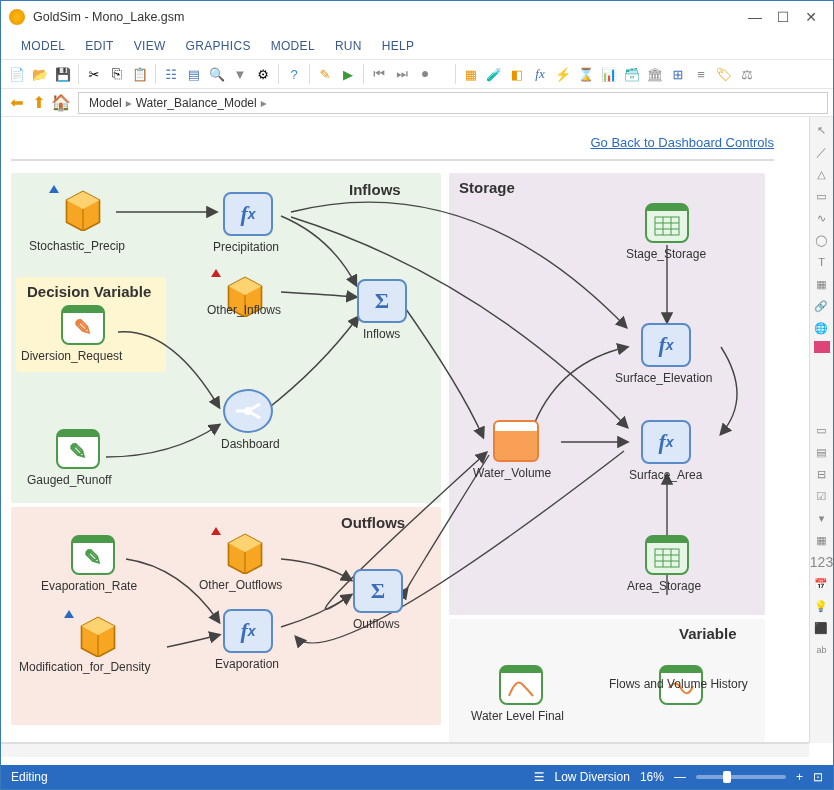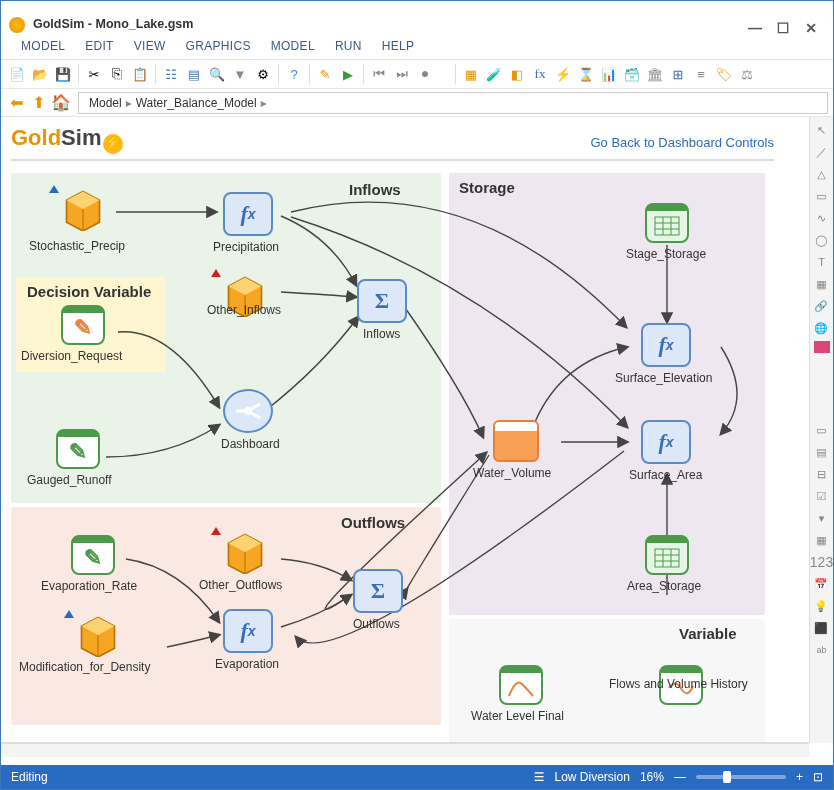--- a/index.html
+++ b/index.html
@@ -1,17 +1,17 @@
 <!DOCTYPE html>
 <html><head>
 <meta charset="utf-8">
 <style>
 * { margin:0; padding:0; box-sizing:border-box; font-family:"Segoe UI",Arial,sans-serif; }
 body { background:#fff; width:834px; height:790px; overflow:hidden; position:relative; border:1px solid #3a7ab8;}
-.titlebar { height:30px; display:flex; align-items:flex-start; padding:16px 8px; background:#fff;font-weight:bold; }
+.titlebar { height:30px; display:flex; align-items:center; padding:16px 8px; background:#fff; }
 .tb-icon { width:16px; height:16px; background:radial-gradient(circle,#fdb813,#e89500); border-radius:50%; margin-right:8px;}
 .tb-title { font-size:12.5px; color:#333; flex:1;}
 .tb-btn { width:28px; height:22px; display:flex; align-items:center; justify-content:center; color:#555; font-size:14px;}
 .menubar { height:26px; display:flex; align-items:center; padding:0 10px; gap:0; }
 .menuitem { padding:4px 10px; font-size:12px; color:#3a5a8a; letter-spacing:.3px;}
 .toolbar { height:30px; display:flex; align-items:center; padding:0 5px; border-top:1px solid #e6e6e6; border-bottom:1px solid #e6e6e6; gap:1px; overflow:hidden;}
 .tool { width:22px; height:22px; display:flex; align-items:center; justify-content:center; font-size:13px;}
 .sep{width:1px;height:20px;background:#ddd;margin:0 3px}
 .breadcrumb-bar { height:28px; display:flex; align-items:center; padding:0 5px; border-bottom:1px solid #e6e6e6;}
 .bc-tool{width:22px;height:22px;display:flex;align-items:center;justify-content:center}
@@ -22,21 +22,21 @@
 .canvas{position:absolute;left:0;top:0;right:24px;bottom:14px;overflow:hidden;background:#fff;border-bottom:1px solid #ddd}
 .rpanel{position:absolute;right:0;top:0;width:24px;bottom:14px;background:#f4f4f4;border-left:1px solid #ddd;display:flex;flex-direction:column;align-items:center;padding-top:4px;gap:4px}
 .rtool{width:18px;height:18px;display:flex;align-items:center;justify-content:center;color:#888;font-size:11px}
 .hscroll{position:absolute;left:0;right:24px;bottom:0;height:14px;background:#f4f4f4;border-top:1px solid #ddd}
 .logo-area{position:absolute;left:10px;top:8px;display:flex;align-items:center;gap:12px}
 .logo{font-size:22px;font-weight:700}
 .logo .g{color:#e89500}
 .logo .s{color:#444}
 .lbolt{display:inline-block;width:20px;height:20px;background:#fdb813;border-radius:50%;margin:0 2px;position:relative;top:2px;font-size:14px;text-align:center;color:#333}
 .pg-title{font-size:17px;font-weight:700;color:#333}
-.backlink{position:absolute;right:35px;top:18px;color:#2a6bc2;font-size:13px;}
+.backlink{position:absolute;right:35px;top:18px;color:#2a6bc2;font-size:13px;text-decoration:underline}
 .hr-line{position:absolute;left:10px;right:35px;top:42px;height:2px;background:#ddd}
 .panel{position:absolute;border-radius:2px}
 .p-inflow{left:10px;top:56px;width:430px;height:330px;background:#e9f3e7}
 .p-dv{left:15px;top:160px;width:150px;height:95px;background:#fdf6d0}
 .p-outflow{left:10px;top:390px;width:430px;height:218px;background:#fae9e2}
 .p-storage{left:448px;top:56px;width:316px;height:442px;background:#eee7f0}
 .p-results{left:448px;top:502px;width:316px;height:124px;background:#f7f7f7}
 .p-title{position:absolute;font-weight:700;font-size:15px;color:#333}
 .node{position:absolute;width:50px;height:44px;border-radius:8px;display:flex;align-items:center;justify-content:center;font-size:22px;font-weight:700}
 .fx{background:#dce8f7;border:2px solid #5a8ac8;color:#3a6eb8;font-style:italic;font-family:Georgia,serif}
@@ -98,21 +98,21 @@
   <div class="tool" style="color:#e89500">✎</div>
   <div class="tool" style="color:#3a9a3a">▶</div>
   <div class="sep"></div>
   <div class="tool" style="color:#888">⏮</div>
   <div class="tool" style="color:#888">⏭</div>
   <div class="tool" style="color:#888">⏺</div>
   <div class="sep" style="margin-left:18px"></div>
   <div class="tool" style="color:#e89500">▦</div>
   <div class="tool" style="color:#3a9a3a">🧪</div>
   <div class="tool" style="color:#e89500">◧</div>
-  <div class="tool" style="color:#3a6eb8;font-family:serif">fx</div>
+  <div class="tool" style="color:#3a6eb8;font-style:italic;font-family:serif">fx</div>
   <div class="tool" style="color:#e89500">⚡</div>
   <div class="tool" style="color:#888">⌛</div>
   <div class="tool" style="color:#3a9a3a">📊</div>
   <div class="tool" style="color:#3aa">🗃</div>
   <div class="tool" style="color:#888">🏛</div>
   <div class="tool" style="color:#3a6eb8">⊞</div>
   <div class="tool" style="color:#888">≡</div>
   <div class="tool" style="color:#e89500">🏷</div>
   <div class="tool" style="color:#888">⚖</div>
 </div>
@@ -126,21 +126,20 @@
     <span class="bc-arr">▸</span>
     <span class="bc-seg">Water_Balance_Model</span>
     <span class="bc-arr">▸</span>
   </div>
 </div>
 
 <div class="workspace">
   <div class="canvas">
 
     <div class="logo-area">
-      <span class="logo"><span class="g">Gold</span><span class="s">Sim</span><span class="lbolt">⚡</span></span>
     </div>
     <a class="backlink">Go Back to Dashboard Controls</a>
     <div class="hr-line"></div>
 
     <div class="panel p-inflow"></div>
     <div class="panel p-dv"></div>
     <div class="panel p-outflow"></div>
     <div class="panel p-storage"></div>
     <div class="panel p-results"></div>
 

